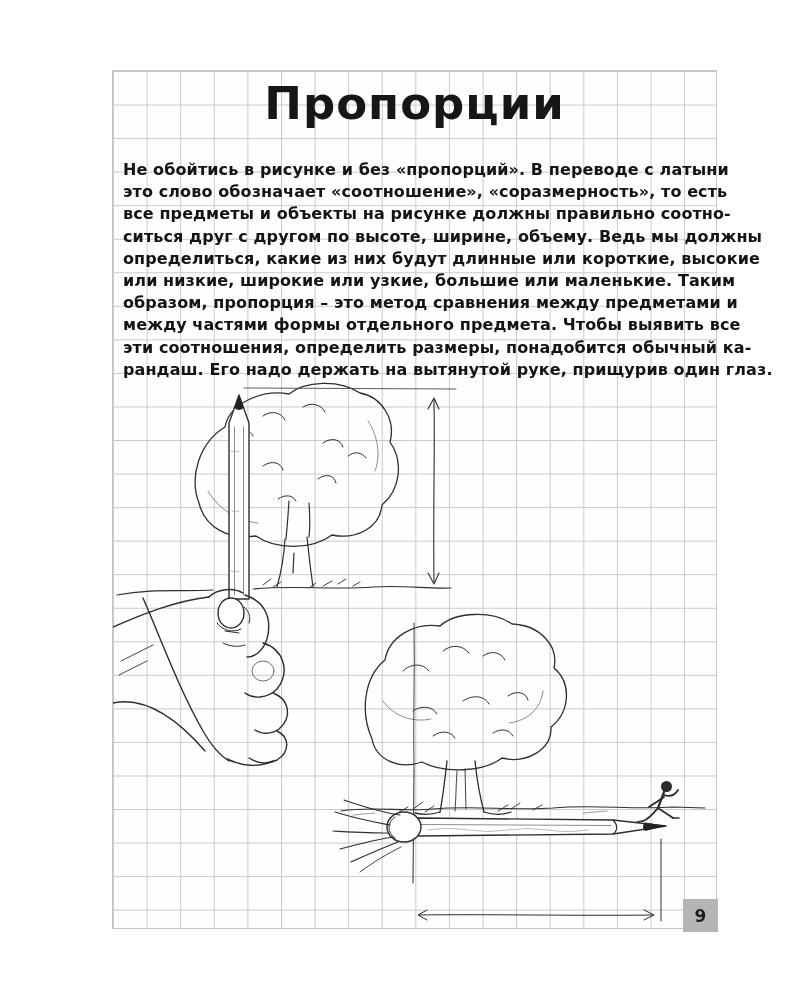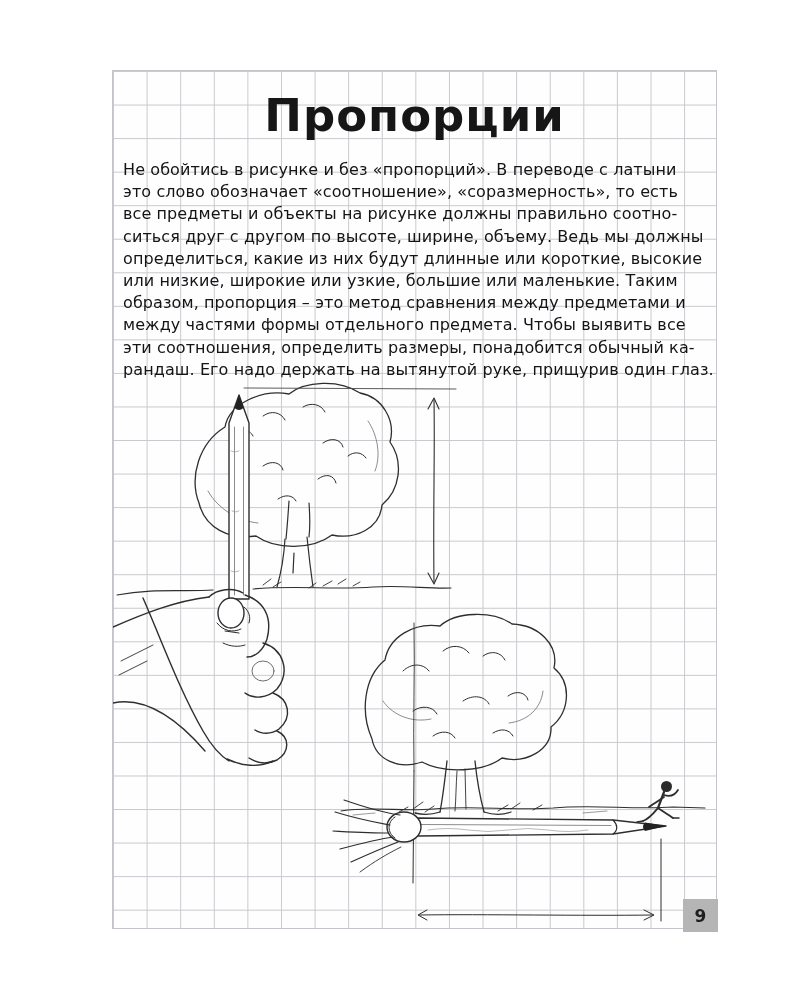--- a/index.html
+++ b/index.html
@@ -11,26 +11,26 @@
     position:absolute;left:112px;top:70px;width:605px;height:859px;
     background-color:#fefefe;
     background-image:
       linear-gradient(to right,#c9c9cf 1px,transparent 1px),
       linear-gradient(to bottom,#c9c9cf 1px,transparent 1px);
     background-size:33.6px 33.55px;
     border:1px solid #c4c4ca;
     box-sizing:border-box;
   }
   .title{
-    position:absolute;top:18px;left:0;right:0;text-align:center;
+    position:absolute;top:6px;left:0;right:0;text-align:center;
     font-size:45px;font-weight:700;color:#161616;letter-spacing:1px;
   }
   .body-text{
     position:absolute;top:88px;left:10px;width:590px;
-    font-size:16px;font-weight:400;color:#141414;
+    font-size:16px;font-weight:700;color:#141414;
     line-height:22.2px;white-space:pre;letter-spacing:0.1px;
   }
   .art{position:absolute;left:0;top:310px;width:605px;height:549px;}
   .pagenum{
     position:absolute;left:570px;top:828px;width:35px;height:33px;
     background:#b5b5b6;display:flex;align-items:center;justify-content:center;
     font-size:17px;font-weight:700;color:#1e1e1e;
   }
 </style>
 </head>

